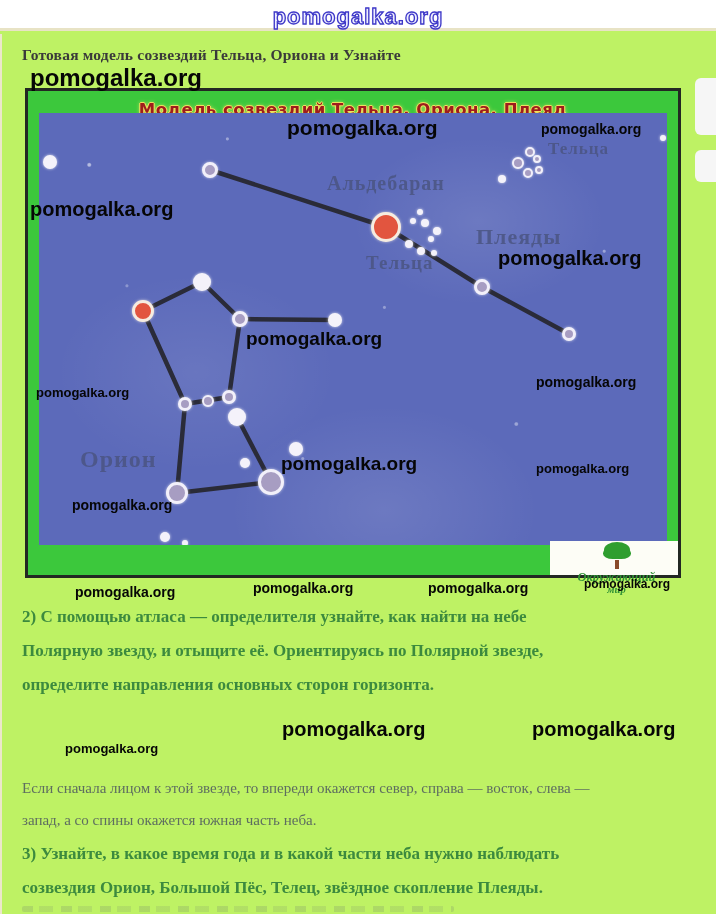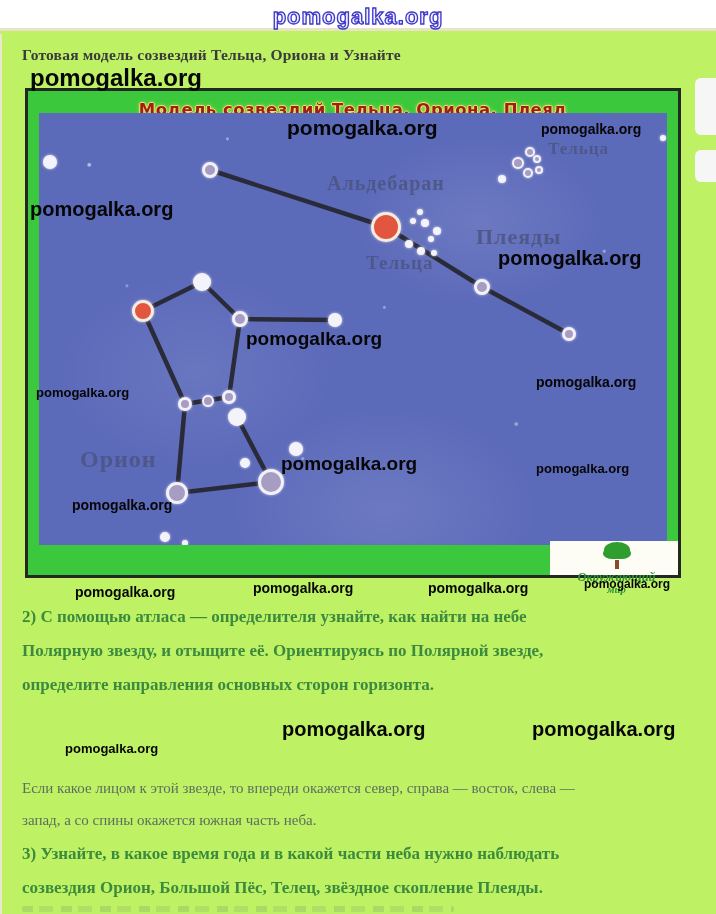--- a/index.html
+++ b/index.html
@@ -153,21 +153,21 @@
       <div class="credit-text">
         <div class="credit-l1">Окружающий</div>
         <div class="credit-l2">мир</div>
       </div>
     </div>
   </div>
 
   <h2 class="green-heading h2a">2) С помощью атласа — определителя узнайте, как найти на небе
 Полярную звезду, и отыщите её. Ориентируясь по Полярной звезде,
 определите направления основных сторон горизонта.</h2>
-  <p class="body-para p2">Если какое лицом к этой звезде, то впереди окажется север, справа — восток, слева —
+  <p class="body-para p2">Если сначала лицом к этой звезде, то впереди окажется север, справа — восток, слева —
 запад, а со спины окажется южная часть неба.</p>
   <h2 class="green-heading h2b">3) Узнайте, в какое время года и в какой части неба нужно наблюдать
 созвездия Орион, Большой Пёс, Телец, звёздное скопление Плеяды.
 Проведите соответствующие наблюдения.</h2>
   <div class="bottom-sliver"></div>
 
   <div>
       <span class="wm" style="left: 30px; top: 64px; font-size: 24px;">pomogalka.org</span>
       <span class="wm" style="left: 287px; top: 116px; font-size: 21px;">pomogalka.org</span>
       <span class="wm" style="left: 541px; top: 121px; font-size: 14px;">pomogalka.org</span>

